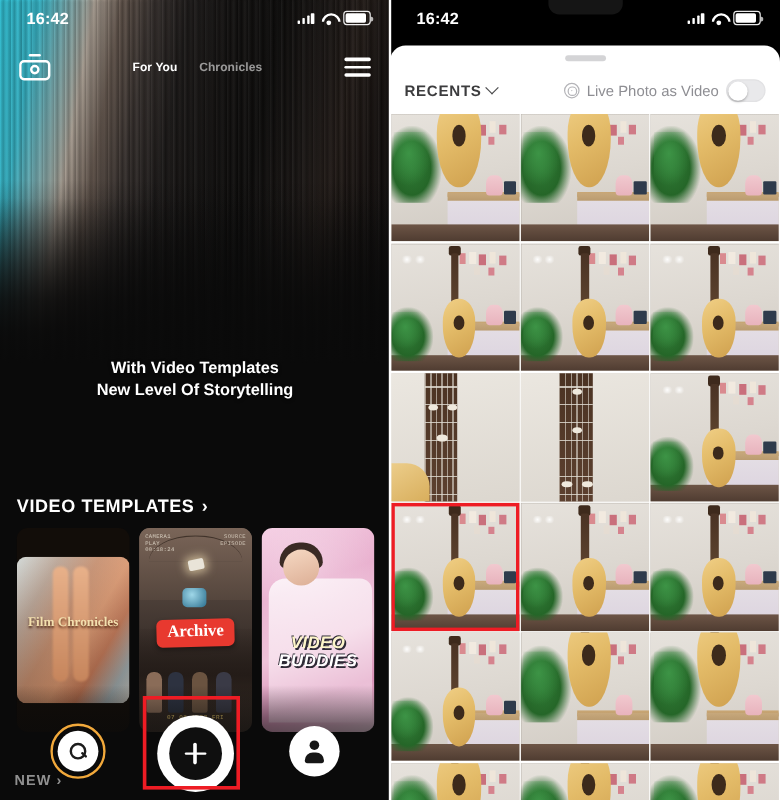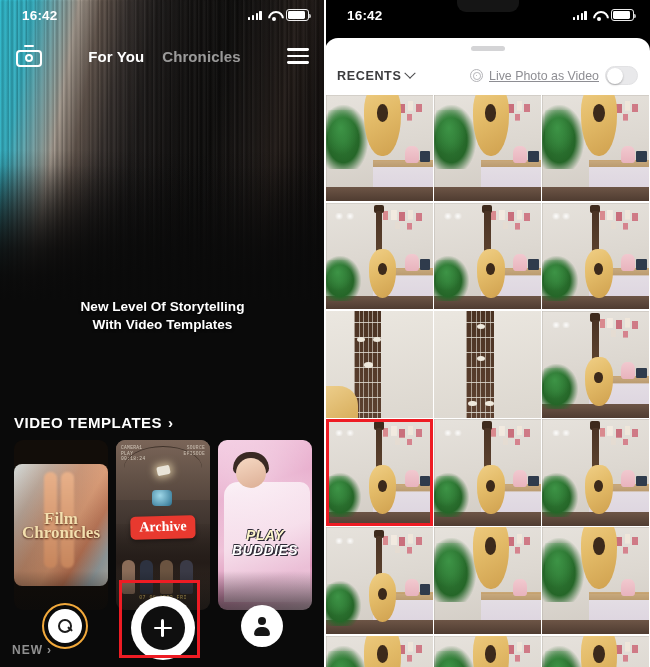--- a/index.html
+++ b/index.html
@@ -77,21 +77,21 @@
     display: flex; align-items: center; z-index: 9; padding: 0 16px;
   }
   .cam-icon { width: 26px; height: 22px; position: relative; }
   .cam-body { position:absolute; left:0; bottom:0; width:26px; height:17px;
               border:2px solid #fff; border-radius:4px; }
   .cam-lens { position:absolute; left:9px; bottom:5px; width:8px; height:8px;
               border:2px solid #fff; border-radius:50%; }
   .cam-top { position:absolute; left:8px; top:0px; width:10px; height:2.4px;
              background:#fff; border-radius:1.4px; }
   .nav-tabs { flex: 1; display: flex; justify-content: center; gap: 18px; }
-  .tab { font-size: 15px; font-weight: bold; letter-spacing: .1px; text-align: center; }
+  .tab { font-size: 10px; font-weight: bold; letter-spacing: .1px; text-align: center; }
   .tab.active { color: #ffffff; }
   .tab.inactive { color: rgba(235,235,235,.62); }
   .burger { width: 22px; display: flex; flex-direction: column; gap: 4.4px; }
   .burger i { display:block; height:2.2px; background:#fff; border-radius:1.4px; }
 
   .hero-copy {
     position: absolute; left: 0; top: 298px; width: 325px; z-index: 8;
     text-align: center;
   }
   .hero-title {
@@ -129,21 +129,21 @@
     filter: blur(.3px);
   }
   .card-film .leg1, .card-film .leg2 {
     position:absolute; background: linear-gradient(180deg,#e8b18a,#c6855c); border-radius: 6px; filter: blur(1px);
   }
   .card-film .leg1 { left:30px; top:32px; width:13px; height:96px; }
   .card-film .leg2 { left:47px; top:32px; width:13px; height:96px; }
   .film-title {
     position:absolute; left:0; top:72px; width:94px; text-align:center;
     color:#f3dfae; font-family: "Liberation Serif", serif; font-weight:bold;
-    font-size:17px; line-height:14px; text-shadow: 0 1px 2px rgba(60,20,0,.85);
+    font-size:11px; line-height:14px; text-shadow: 0 1px 2px rgba(60,20,0,.85);
   }
 
   
   .card-arch { background: linear-gradient(180deg,#6d5b52 0%, #4c3f38 35%, #2e2622 70%, #1a1512 100%); }
   .card-arch .ceiling {
     position:absolute; left:0; top:0; width:94px; height:60px;
     background: linear-gradient(180deg,#7a6558,#55463d);
   }
   .card-arch .lamp {
     position:absolute; left:41px; top:26px; width:13px; height:9px;
@@ -267,21 +267,21 @@
     padding: 0 12px; margin-top: 6px;
   }
   .recents { display:flex; align-items:center; gap:5px; }
   .recents .t { color:#3c3c3e; font-size:12.6px; font-weight:bold; letter-spacing:.6px; }
   .chev-d { width:8px; height:8px; border-right:1.7px solid #4a4a4c; border-bottom:1.7px solid #4a4a4c;
             transform: rotate(45deg) translate(-2px,-2px); }
   .live-wrap { display:flex; align-items:center; gap:6px; }
   .live-icon { width:13px; height:13px; border-radius:50%; border:1.4px solid #b4b4b8; position:relative; }
   .live-icon:before{content:"";position:absolute;left:2.4px;top:2.4px;width:5.6px;height:5.6px;border-radius:50%;border:1.3px solid #b4b4b8;}
   .live-icon:after{content:"";position:absolute;left:4.6px;top:4.6px;width:1.4px;height:1.4px;border-radius:50%;background:#b4b4b8;}
-  .live-txt { color:#8e8e93; font-size:12.4px;text-decoration:underline; }
+  .live-txt { color:#8e8e93; font-size:12.4px; }
   .toggle { width:33px; height:19px; border-radius:11px; background:#e9e9eb; border:1px solid #e2e2e4; position:relative; }
   .toggle .knob { position:absolute; left:1px; top:.6px; width:16.4px; height:16.4px; border-radius:50%;
                   background:#fff; box-shadow: 0 1px 2px rgba(0,0,0,.28); }
 
   .grid { display:grid; grid-template-columns: repeat(3, 1fr); gap:1.6px; padding: 0 1px; }
   .cell { position:relative; width:100%; padding-top: 100%; overflow:hidden; background:#ded9d2; }
   .cell .scene { position:absolute; inset:0; }
 
   
   .scene .wall { position:absolute; inset:0; background: linear-gradient(170deg,#e6e2dc 0%, #ddd8d1 48%, #cfc9c1 100%); }
@@ -389,22 +389,22 @@
         <div class="tab inactive">Chronicles</div>
       </div>
       <div class="burger">
           <i></i>
           <i></i>
           <i></i>
         </div>
     </div>
 
     <div class="hero-copy">
+      <div class="hero-title">With Video Templates</div>
       <div class="hero-title">New Level Of Storytelling</div>
-      <div class="hero-title">With Video Templates</div>
     </div>
 
     <div class="section-head">
       <span class="t">VIDEO TEMPLATES</span>
       <span class="chev-r">›</span>
     </div>
 
     <div class="templates">
 
       <div class="card card-film">
@@ -431,21 +431,21 @@
 EPISODE</div>
         <div class="arch-badge">Archive</div>
         <div class="ov-b">07 08 1993 FRI</div>
       </div>
 
       <div class="card card-hello">
         <div class="coat"></div>
         <div class="hair"></div>
         <div class="face"></div>
         <div class="hello-badge">
-          <div class="l1">PLAY</div>
+          <div class="l1">VIDEO</div>
           <div class="l2">BUDDIES</div>
         </div>
       </div>
     </div>
 
     <div class="bottom-fade"></div>
 
     <div class="new-label">
       <span>NEW</span>
       <span>›</span>

